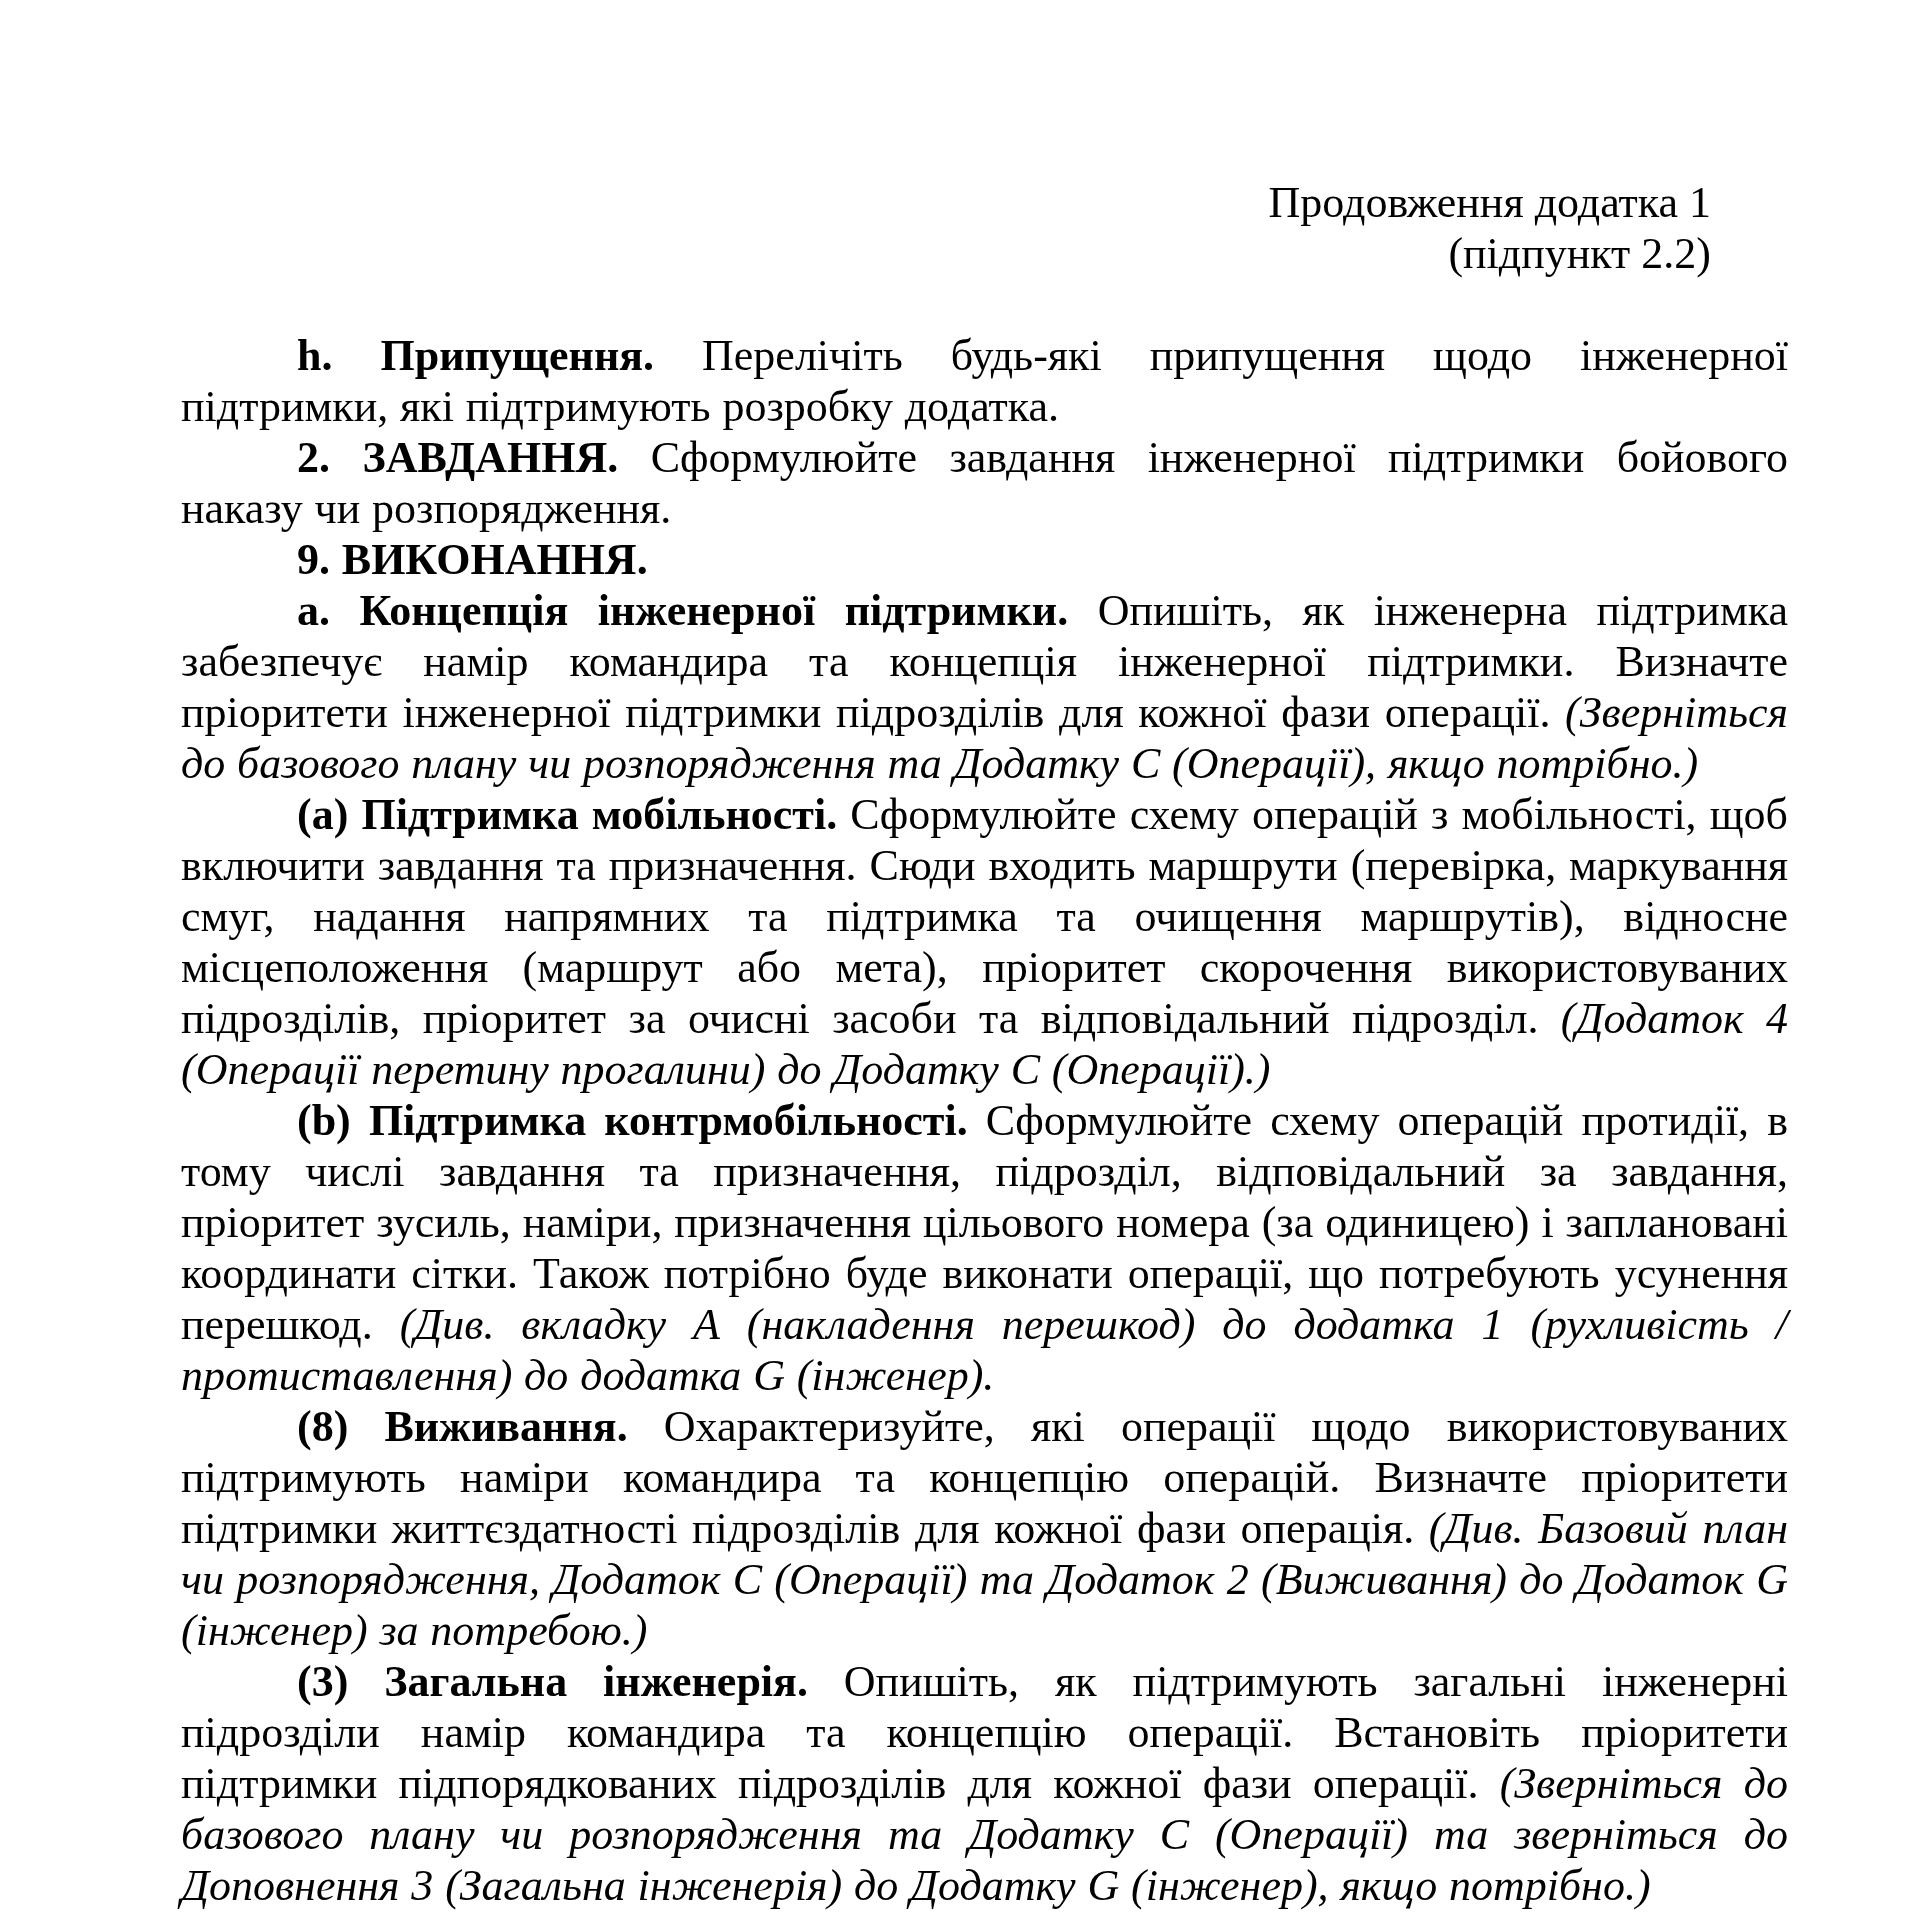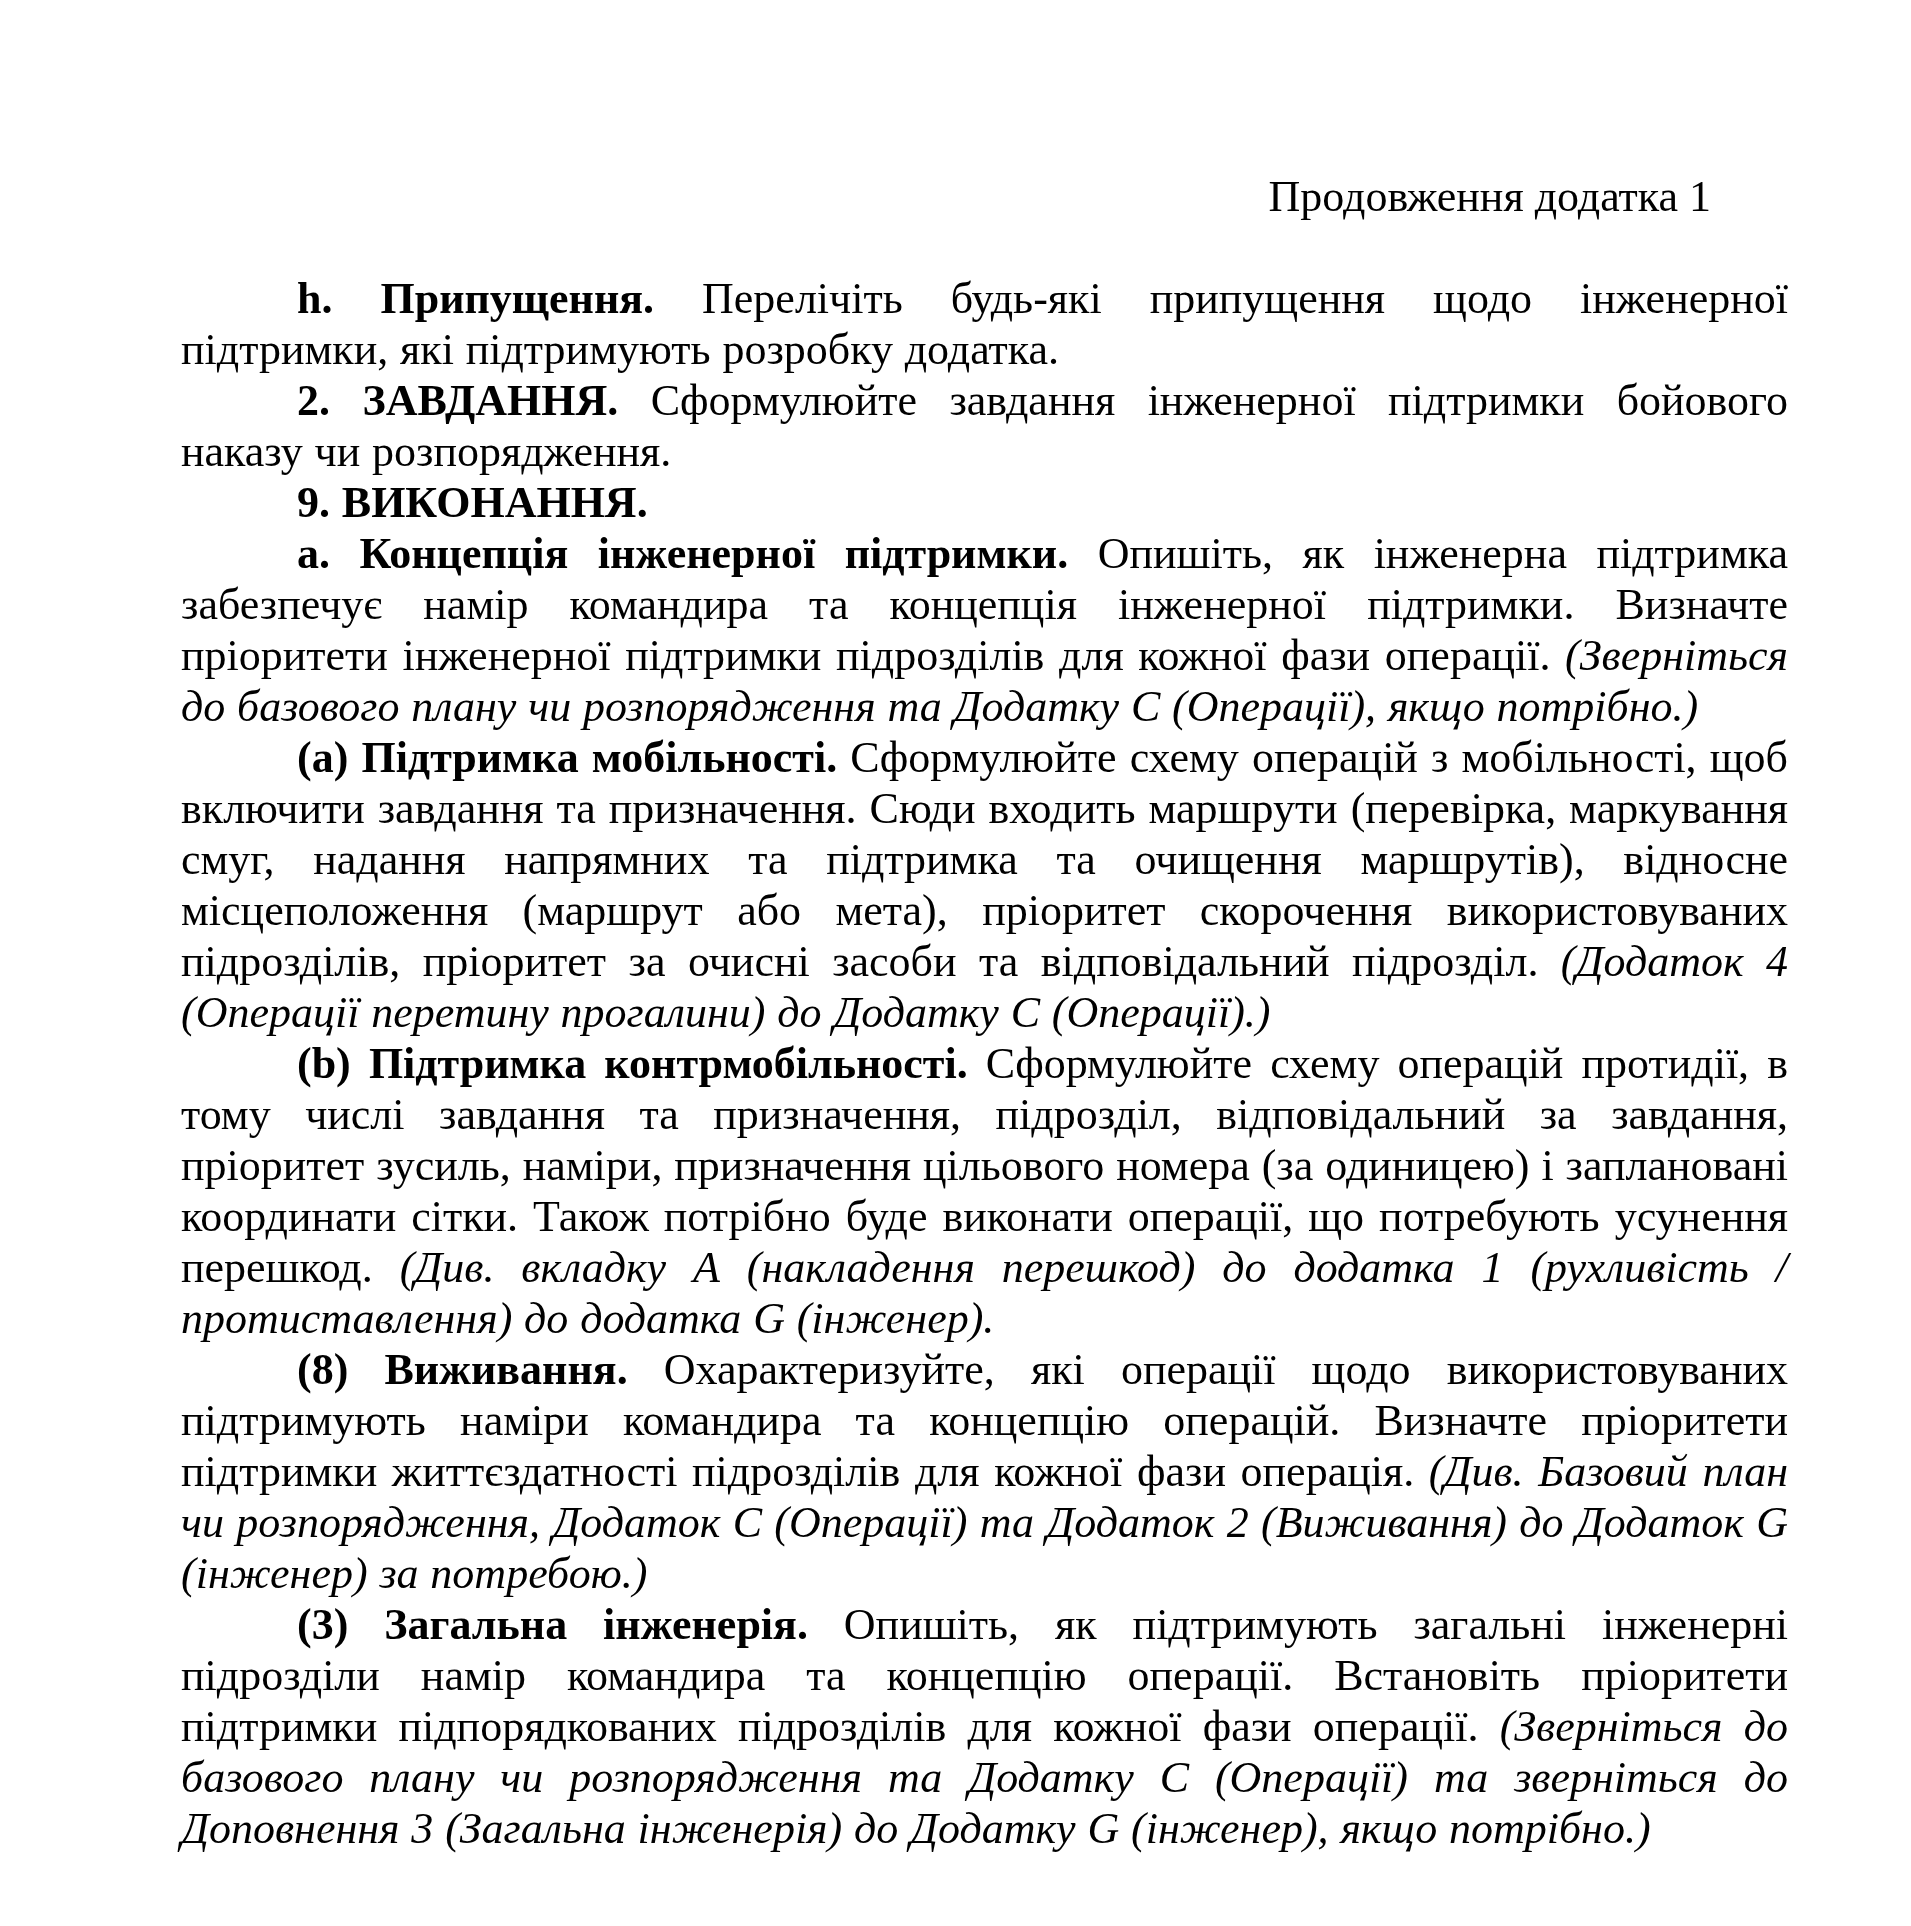--- a/index.html
+++ b/index.html
@@ -15,38 +15,40 @@
     box-sizing: border-box;
     padding: 171px 123px 0 181px;
     overflow: hidden;
   }
   .header {
     width: fit-content;
     margin-left: auto;
     margin-right: 77px;
     margin-bottom: 51px;
     text-align: right;
+    margin-top: 6px;
   }
   .header .hline { display: block; white-space: nowrap; }
   .para {
     margin: 0;
     text-align: justify;
     text-indent: 116px;
     word-spacing: 0.8px;
   }
   .para b { font-weight: bold; }
   .para i { font-style: italic; }
 </style>
 </head>
 <body>
 
 <div class="page">
 
   <div class="header">
     <span class="hline">Продовження додатка 1</span>
+    <span class="hline">(підпункт 2.2)</span>
   </div>
 
   <p class="para"><b>h. Припущення.</b><span> Перелічіть будь-які припущення щодо інженерної підтримки, які підтримують розробку додатка.</span><i></i></p>
 
   <p class="para"><b>2. ЗАВДАННЯ.</b><span> Сформулюйте завдання інженерної підтримки бойового наказу чи розпорядження.</span><i></i></p>
 
   <p class="para"><b>9. ВИКОНАННЯ.</b><span></span><i></i></p>
 
   <p class="para"><b>а. Концепція інженерної підтримки.</b><span> Опишіть, як інженерна підтримка забезпечує намір командира та концепція інженерної підтримки. Визначте пріоритети інженерної підтримки підрозділів для кожної фази операції. </span><i>(Зверніться до базового плану чи розпорядження та Додатку C (Операції), якщо потрібно.)</i></p>
 

